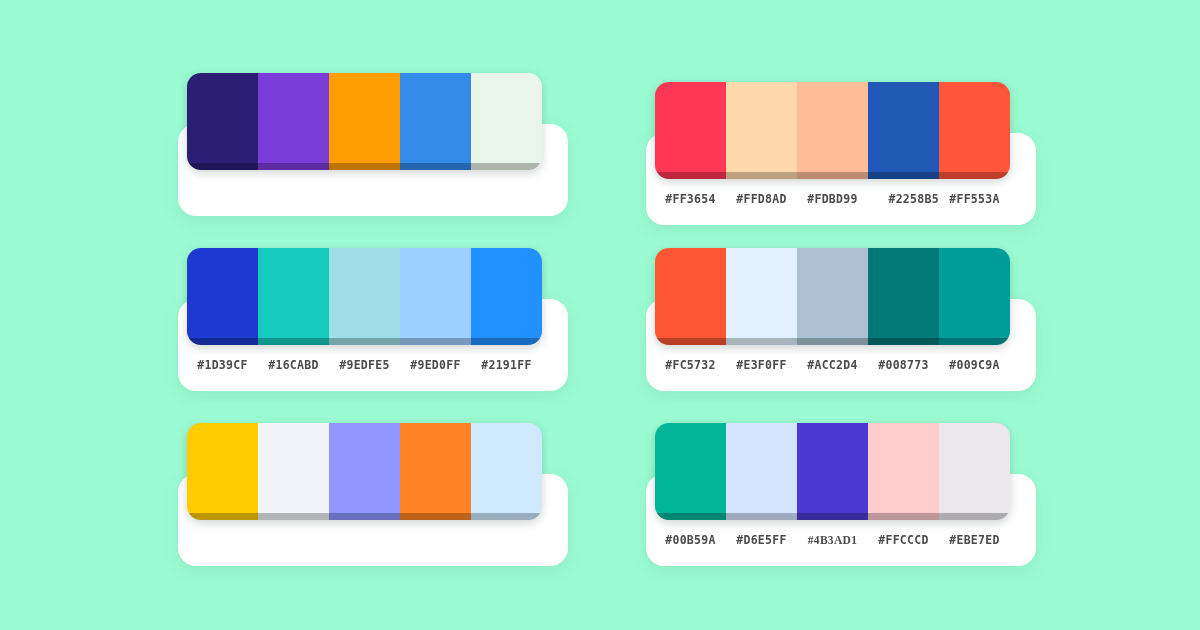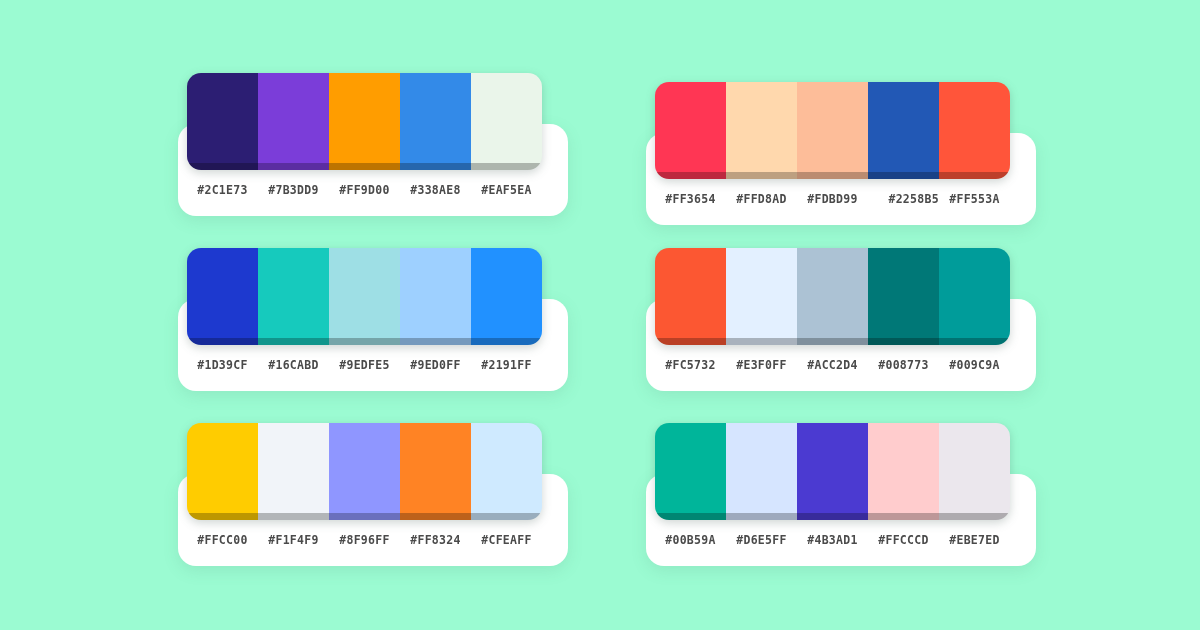--- a/index.html
+++ b/index.html
@@ -127,27 +127,20 @@
         </div>
         <div class="swatch">
           <div class="swatch-face" style="background-color: rgb(51, 138, 232);"></div>
           <div class="swatch-bevel" style="background-color: rgb(51, 138, 232);"></div>
         </div>
         <div class="swatch">
           <div class="swatch-face" style="background-color: rgb(234, 245, 234);"></div>
           <div class="swatch-bevel" style="background-color: rgb(234, 245, 234);"></div>
         </div>
       </div>
-      <div class="label-row">
-        <div class="swatch-label" style="color: rgb(74, 74, 74);">#2C1E73</div>
-        <div class="swatch-label" style="color: rgb(74, 74, 74);">#7B3DD9</div>
-        <div class="swatch-label" style="color: rgb(74, 74, 74);">#FF9D00</div>
-        <div class="swatch-label" style="color: rgb(74, 74, 74);">#338AE8</div>
-        <div class="swatch-label" style="color: rgb(74, 74, 74);">#EAF5EA</div>
-      </div>
     </div>
     <div class="palette-unit">
       <div class="palette-card" style="background: rgb(255, 255, 255);"></div>
       <div class="swatch-strip">
         <div class="swatch">
           <div class="swatch-face" style="background-color: rgb(255, 54, 84);"></div>
           <div class="swatch-bevel" style="background-color: rgb(255, 54, 84);"></div>
         </div>
         <div class="swatch">
           <div class="swatch-face" style="background-color: rgb(255, 216, 173);"></div>
@@ -255,27 +248,20 @@
         </div>
         <div class="swatch">
           <div class="swatch-face" style="background-color: rgb(255, 131, 36);"></div>
           <div class="swatch-bevel" style="background-color: rgb(255, 131, 36);"></div>
         </div>
         <div class="swatch">
           <div class="swatch-face" style="background-color: rgb(207, 234, 255);"></div>
           <div class="swatch-bevel" style="background-color: rgb(207, 234, 255);"></div>
         </div>
       </div>
-      <div class="label-row">
-        <div class="swatch-label" style="color: rgb(74, 74, 74);">#FFCC00</div>
-        <div class="swatch-label" style="color: rgb(74, 74, 74);">#F1F4F9</div>
-        <div class="swatch-label" style="color: rgb(74, 74, 74);">#8F96FF</div>
-        <div class="swatch-label" style="color: rgb(74, 74, 74);">#FF8324</div>
-        <div class="swatch-label" style="color: rgb(74, 74, 74);">#CFEAFF</div>
-      </div>
     </div>
     <div class="palette-unit">
       <div class="palette-card" style="background: rgb(255, 255, 255);"></div>
       <div class="swatch-strip">
         <div class="swatch">
           <div class="swatch-face" style="background-color: rgb(0, 181, 154);"></div>
           <div class="swatch-bevel" style="background-color: rgb(0, 181, 154);"></div>
         </div>
         <div class="swatch">
           <div class="swatch-face" style="background-color: rgb(214, 229, 255);"></div>
@@ -290,18 +276,18 @@
           <div class="swatch-bevel" style="background-color: rgb(255, 204, 205);"></div>
         </div>
         <div class="swatch">
           <div class="swatch-face" style="background-color: rgb(235, 231, 237);"></div>
           <div class="swatch-bevel" style="background-color: rgb(235, 231, 237);"></div>
         </div>
       </div>
       <div class="label-row">
         <div class="swatch-label" style="color: rgb(74, 74, 74);">#00B59A</div>
         <div class="swatch-label" style="color: rgb(74, 74, 74);">#D6E5FF</div>
-        <div class="swatch-label" style="color: rgb(74, 74, 74);">#4B3AD1</div>
+        <div class="swatch-label" style="color: rgb(74, 74, 74); font-family: Liberation Serif, serif;">#4B3AD1</div>
         <div class="swatch-label" style="color: rgb(74, 74, 74);">#FFCCCD</div>
         <div class="swatch-label" style="color: rgb(74, 74, 74);">#EBE7ED</div>
       </div>
     </div>
   </div>
 
 </body></html>

